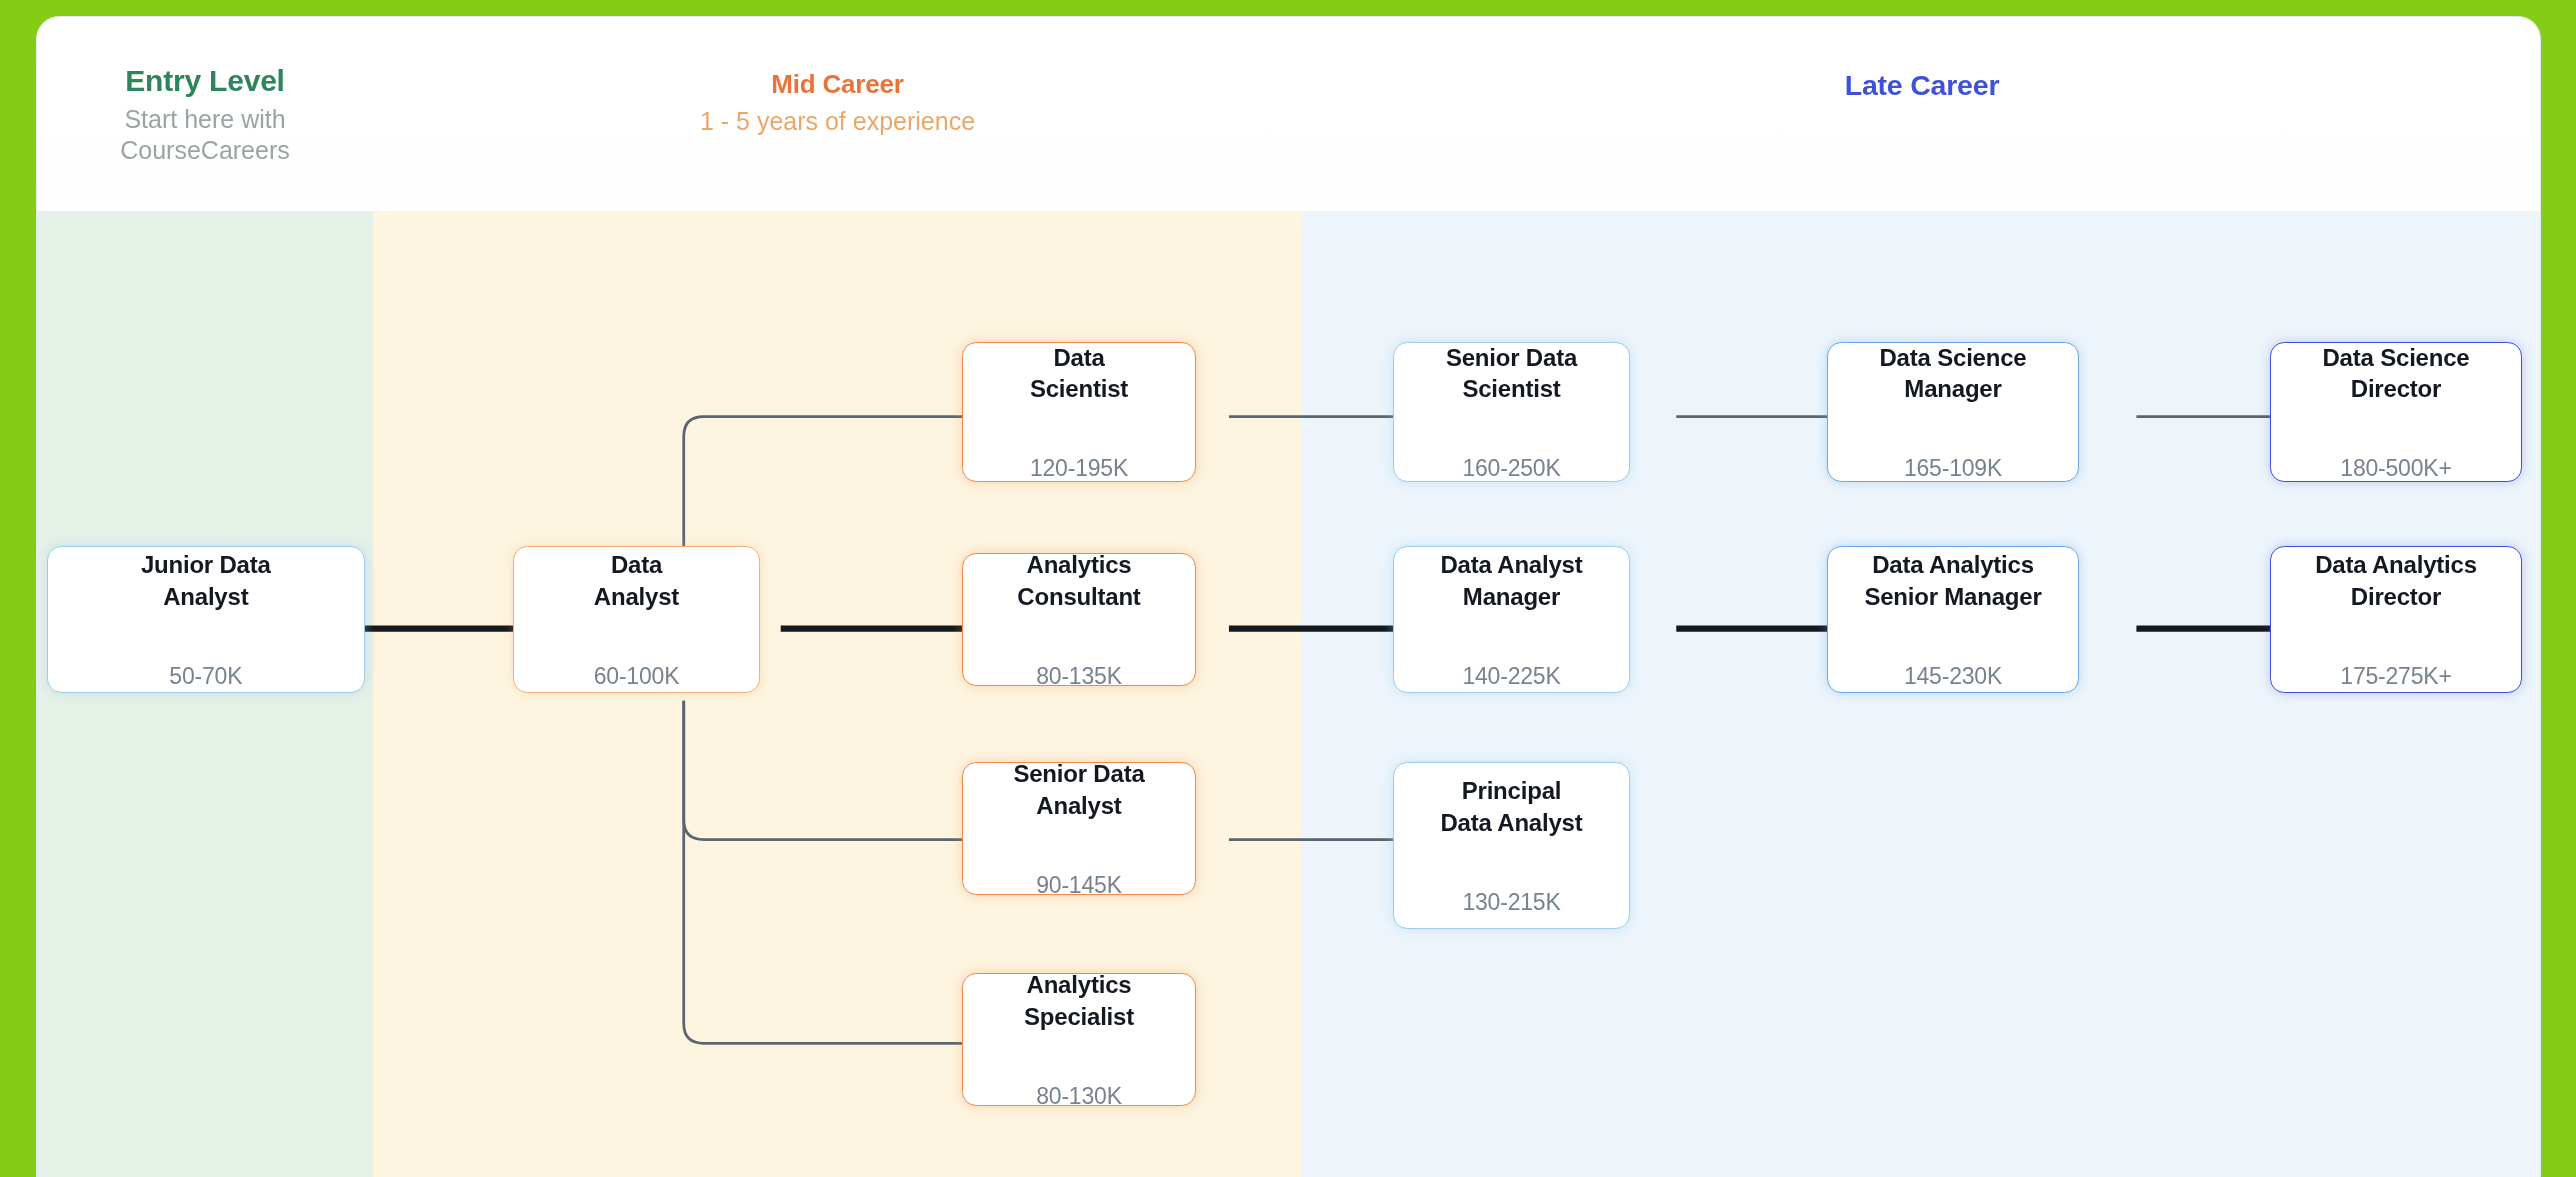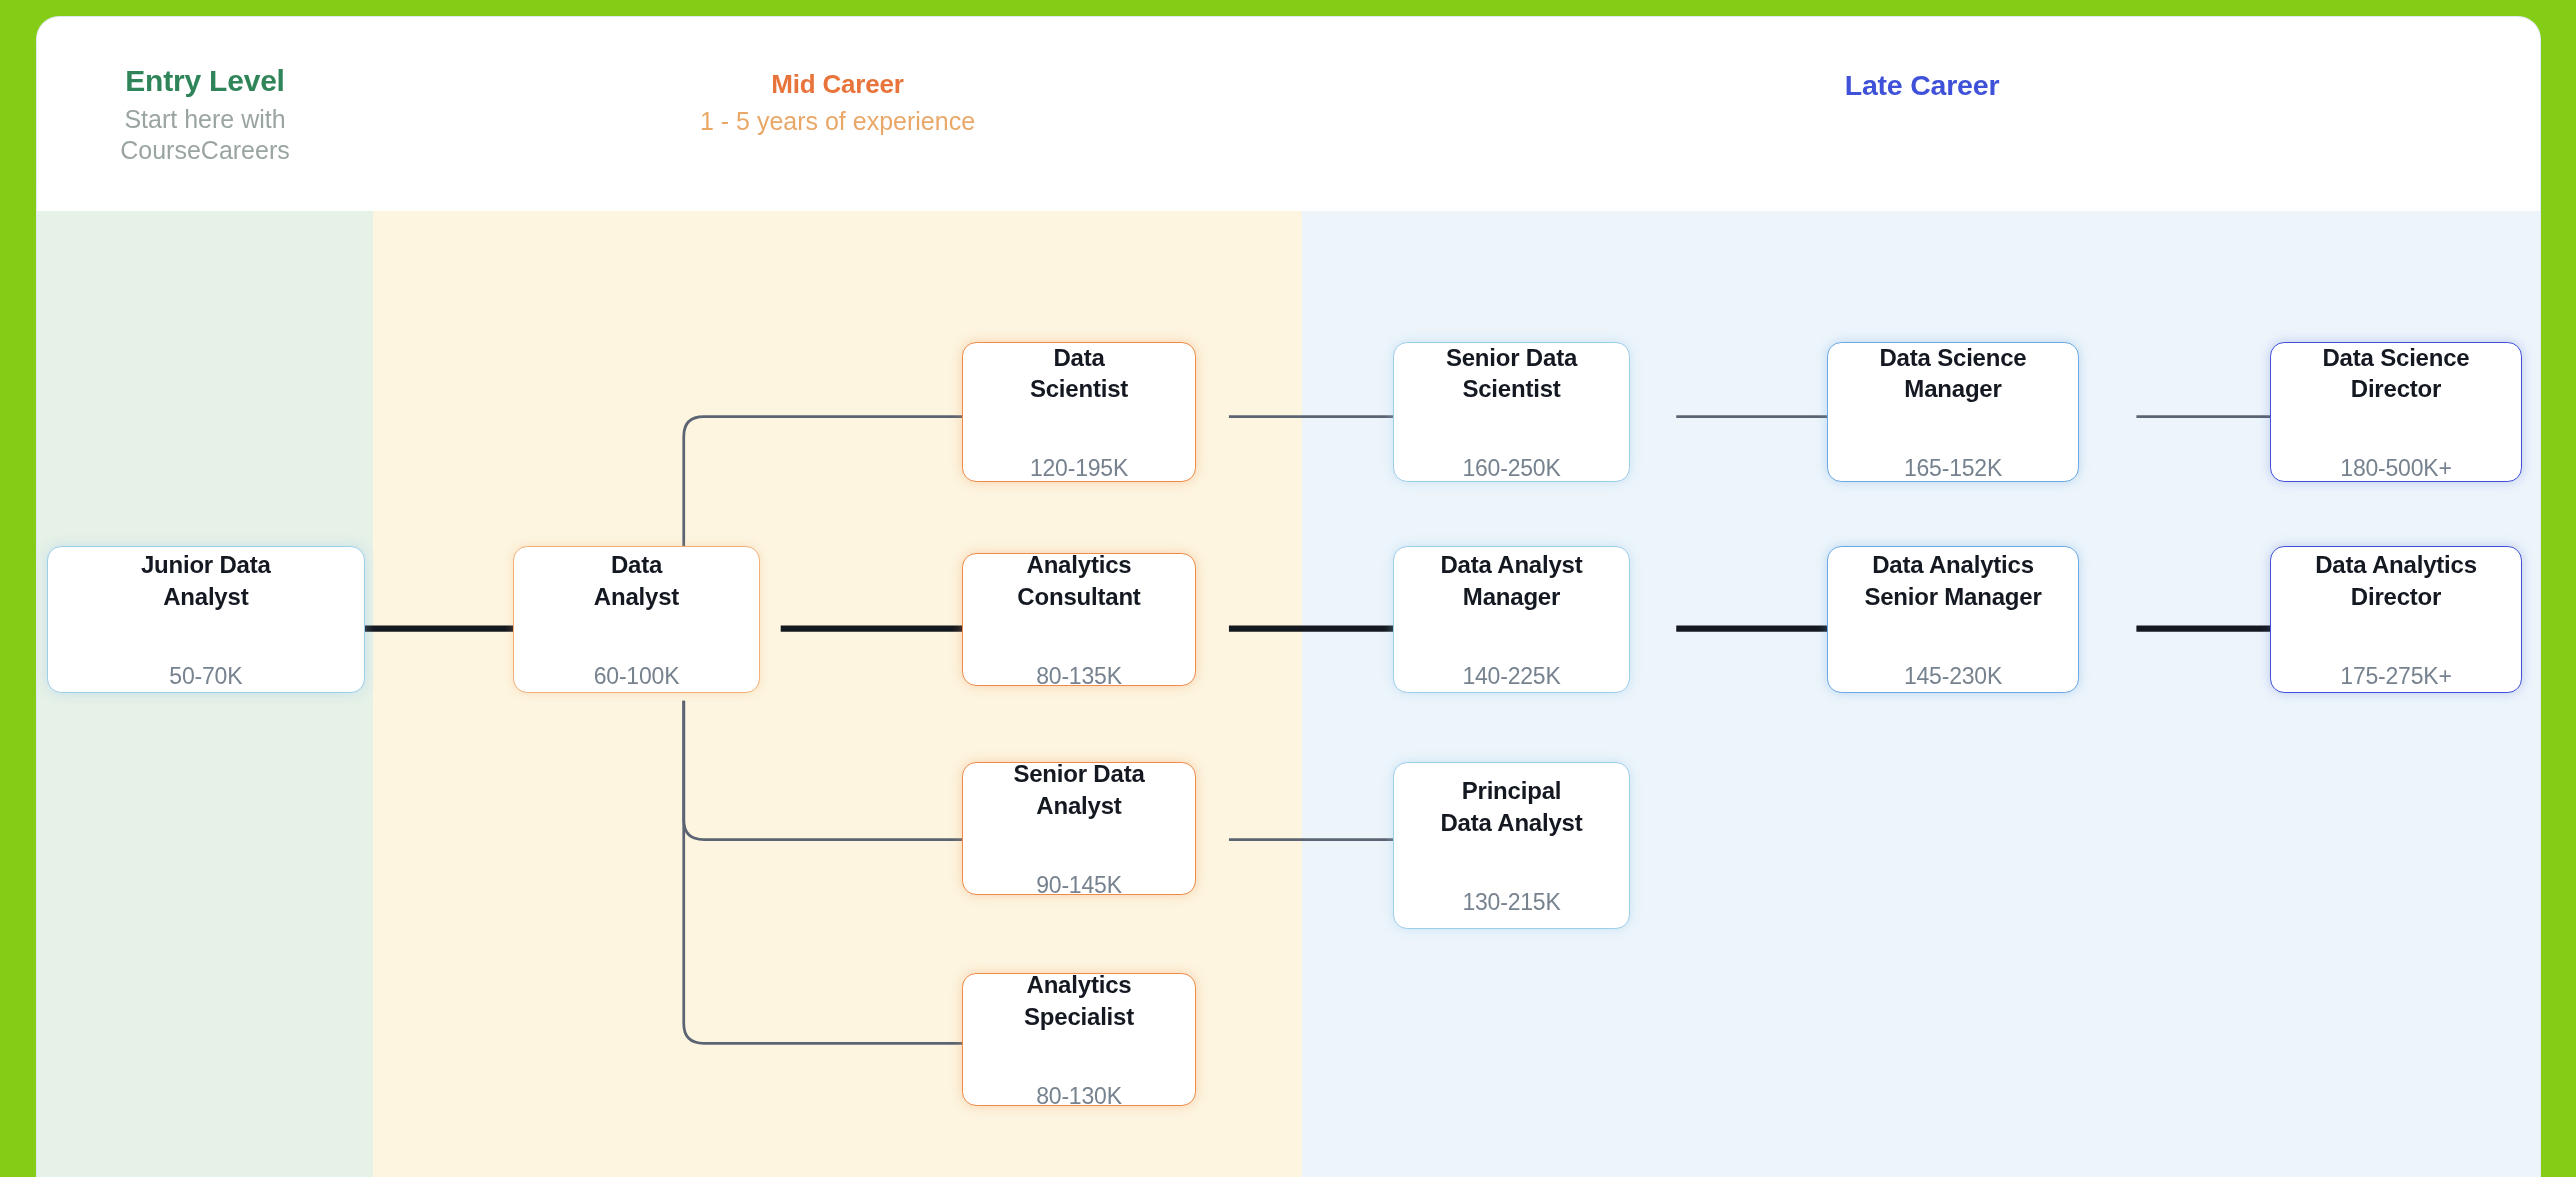--- a/index.html
+++ b/index.html
@@ -211,21 +211,21 @@
 
     <div class="node v-lightblue" style="left:1356px; top:325px; width:237px; height:140px;">
       <div class="title">Senior Data
 Scientist</div>
       <div class="salary">160-250K</div>
     </div>
 
     <div class="node v-blue" style="left:1790px; top:325px; width:252px; height:140px;">
       <div class="title">Data Science
 Manager</div>
-      <div class="salary">165-152K</div>
+      <div class="salary">165-109K</div>
     </div>
 
     <div class="node v-deepblue" style="left:2233px; top:325px; width:252px; height:140px;">
       <div class="title">Data Science
 Director</div>
       <div class="salary">180-500K+</div>
     </div>
 
     <div class="node v-lightblue" style="left:1356px; top:529px; width:237px; height:147px;">
       <div class="title">Data Analyst

